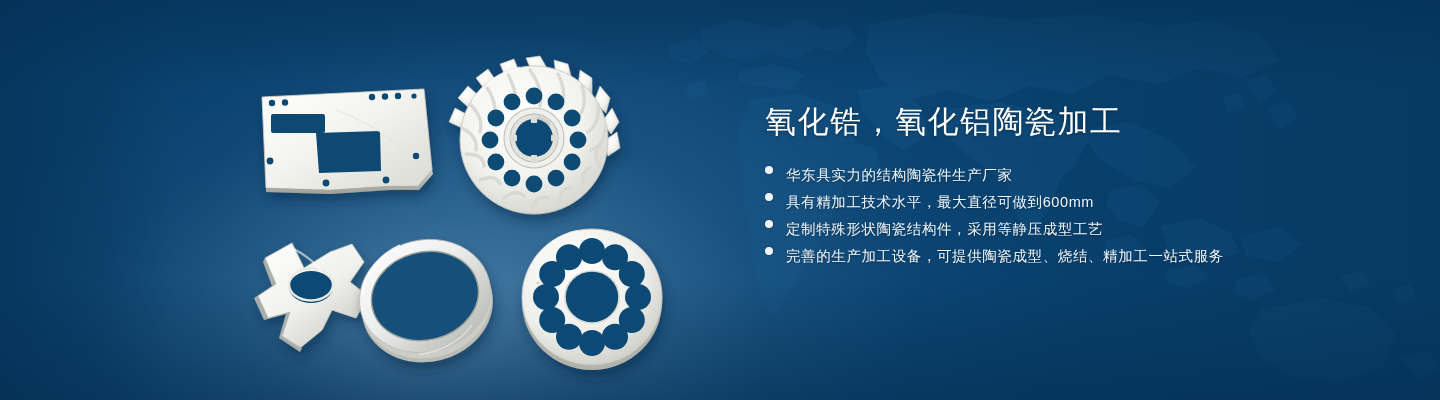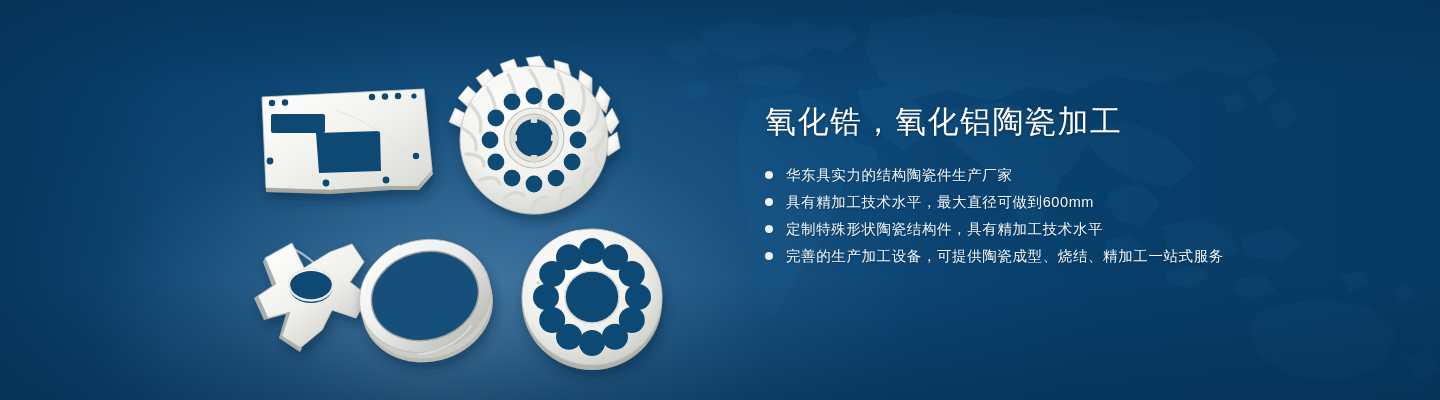--- a/index.html
+++ b/index.html
@@ -97,21 +97,21 @@
     text-shadow: 0 1px 3px rgba(0,0,0,0.35);
     white-space: nowrap;
   }
   .bullets {
     list-style: none;
     margin: 0;
     padding: 0;
   }
   .bullet {
     display: flex;
-    align-items: center;
+    align-items: flex-start;
     margin-bottom: 9px;
     white-space: nowrap;
   }
   .bullet:last-child { margin-bottom: 12px; }
   .dot {
     width: 8px;
     height: 8px;
     border-radius: 50%;
     background: #eef4f9;
     margin-right: 13px;
@@ -375,21 +375,21 @@
       <li class="bullet">
         <span class="dot"></span>
         <span class="bullet-text">华东具实力的结构陶瓷件生产厂家</span>
       </li>
       <li class="bullet">
         <span class="dot"></span>
         <span class="bullet-text">具有精加工技术水平，最大直径可做到600mm</span>
       </li>
       <li class="bullet">
         <span class="dot"></span>
-        <span class="bullet-text">定制特殊形状陶瓷结构件，具有精加工技术水平</span>
+        <span class="bullet-text">定制特殊形状陶瓷结构件，采用等静压成型工艺</span>
       </li>
       <li class="bullet">
         <span class="dot"></span>
         <span class="bullet-text">完善的生产加工设备，可提供陶瓷成型、烧结、精加工一站式服务</span>
       </li>
     </ul>
   </div>
 
 </div>
 

